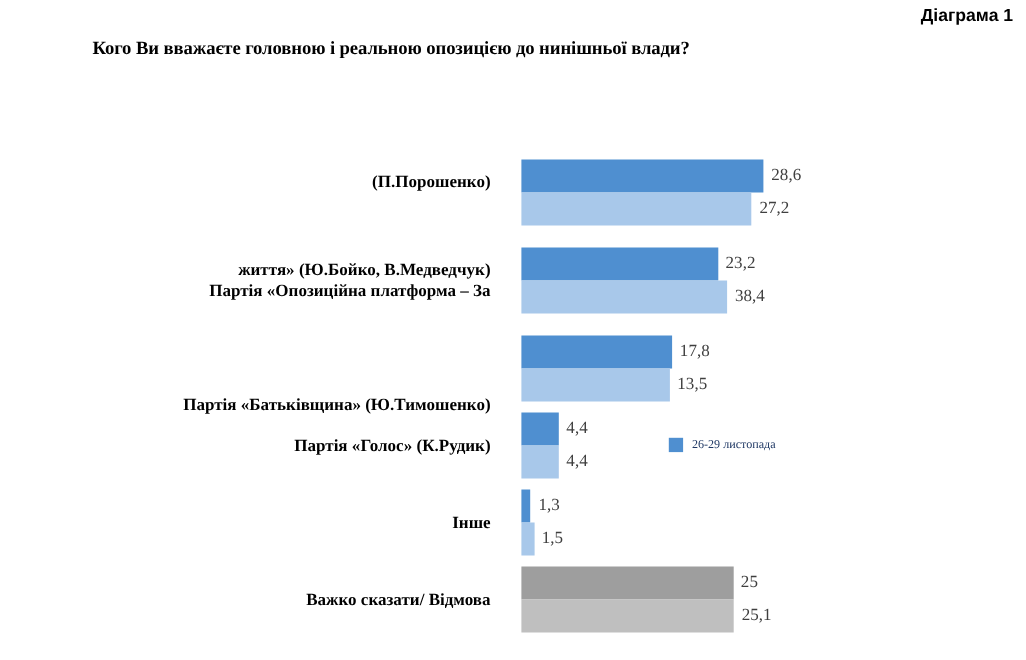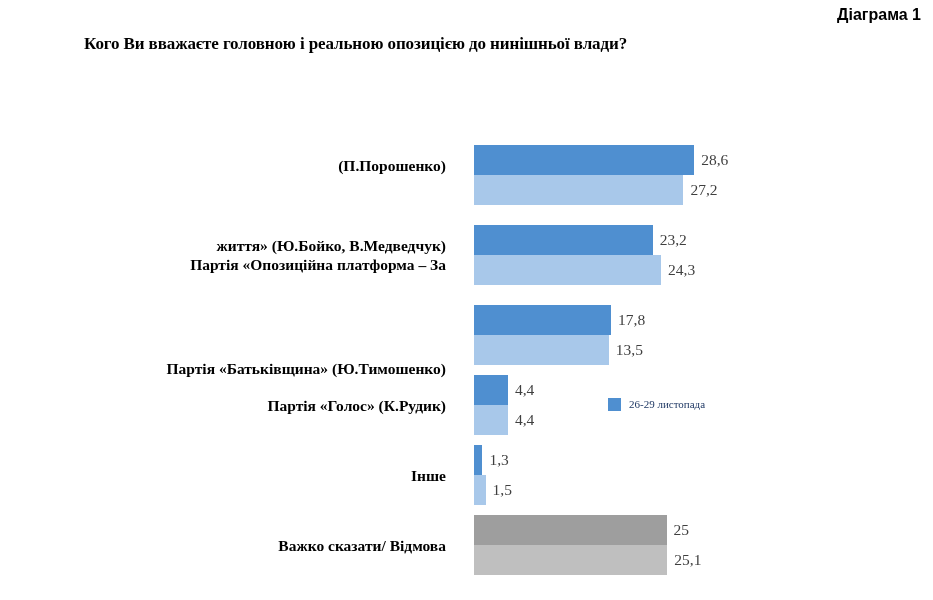--- a/index.html
+++ b/index.html
@@ -127,21 +127,21 @@
       <div class="group-label" style="top: 11px;">
         <div>життя» (Ю.Бойко, В.Медведчук)</div>
         <div>Партія «Опозиційна платформа – За</div>
       </div>
       <div class="bar-row" style="top: 0px; width: 351px;">
         <div class="bar" style="width: 178.64px; background: rgb(79, 143, 208);"></div>
         <div class="bar-value" style="left: 178.64px;">23,2</div>
       </div>
       <div class="bar-row" style="top: 30px; width: 351px;">
         <div class="bar" style="width: 187.11px; background: rgb(168, 200, 234);"></div>
-        <div class="bar-value" style="left: 187.11px;">24,3</div>
+        <div class="bar-value" style="left: 187.11px;">38,4</div>
       </div>
     </div>
     <div class="group" style="top: 175px;">
       <div class="group-label" style="top: 22px; margin-top: 32px;">
         <div>Партія «Батьківщина» (Ю.Тимошенко)</div>
       </div>
       <div class="bar-row" style="top: 0px; width: 351px;">
         <div class="bar" style="width: 137.06px; background: rgb(79, 143, 208);"></div>
         <div class="bar-value" style="left: 137.06px;">17,8</div>
       </div>

